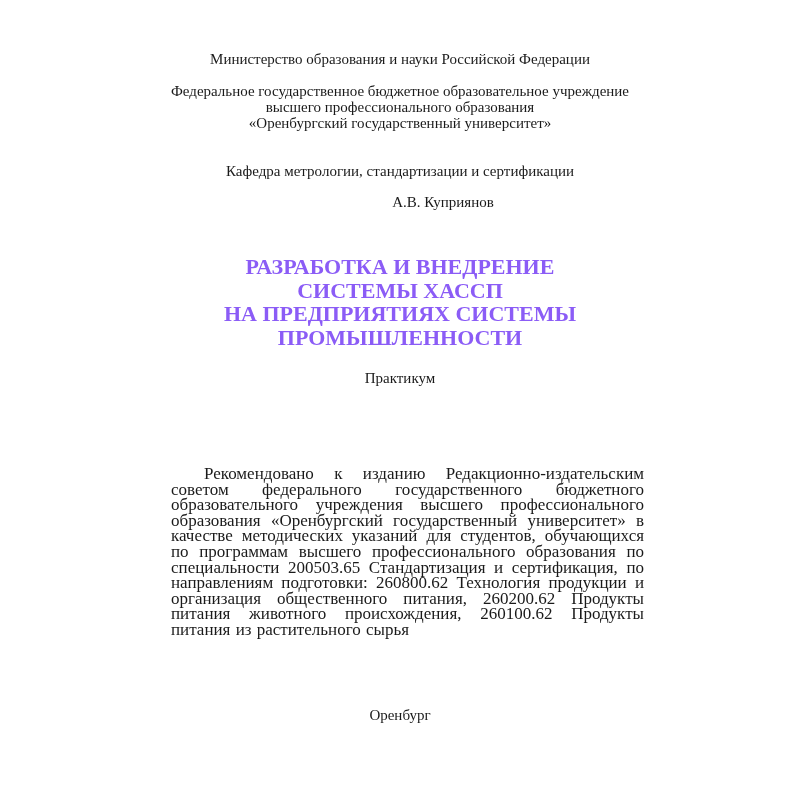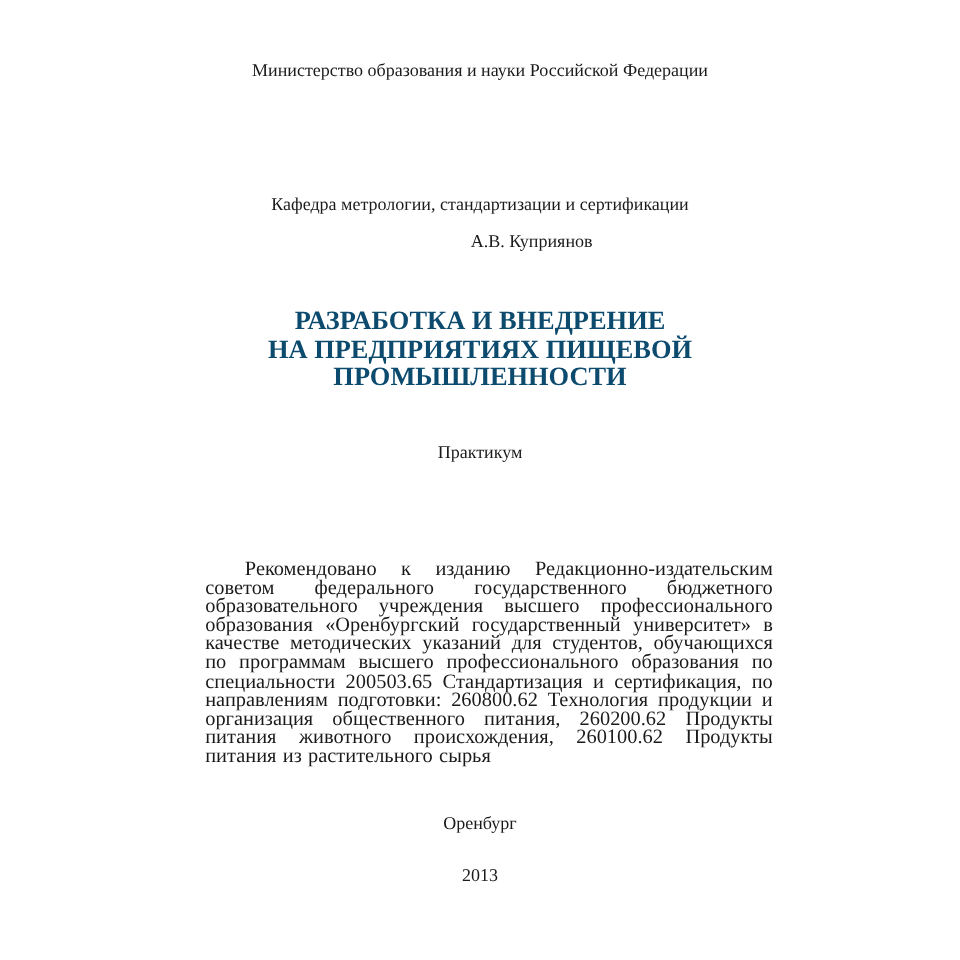--- a/index.html
+++ b/index.html
@@ -36,57 +36,62 @@
     .author { top: 194px; padding-left: 43px; }
     .title-block {
       position: absolute;
       left: 0;
       width: 800px;
       top: 255px;
       text-align: center;
       font-weight: bold;
       font-size: 22px;
       line-height: 23.5px;
-      color: #0c4a6e;
+      color: #8b5cf6;
     }
     .title-block div { white-space: nowrap; }
     .subtitle { top: 370px; }
     .recommendation {
       position: absolute;
       left: 171px;
       top: 466px;
       width: 473px;
       font-size: 17px;
       line-height: 15.6px;
       text-align: justify;
       text-indent: 33px;
       word-spacing: 1px;
     }
-    .city { top: 679px; }
+    .city { top: 707px; }
     .year { top: 722px; }
   </style>
 </head>
 <body>
 
 <div class="page">
 
   <div class="centered ministry">Министерство образования и науки Российской Федерации</div>
 
+  <div class="centered institution">
+    <div>Федеральное государственное бюджетное образовательное учреждение</div>
+    <div>высшего профессионального образования</div>
+    <div>«Оренбургский государственный университет»</div>
+  </div>
 
   <div class="centered department">Кафедра метрологии, стандартизации и сертификации</div>
 
   <div class="centered author">А.В. Куприянов</div>
 
   <div class="title-block">
     <div>РАЗРАБОТКА И ВНЕДРЕНИЕ</div>
-    <div>НА ПРЕДПРИЯТИЯХ ПИЩЕВОЙ</div>
+    <div>СИСТЕМЫ ХАССП</div>
+    <div>НА ПРЕДПРИЯТИЯХ СИСТЕМЫ</div>
     <div>ПРОМЫШЛЕННОСТИ</div>
   </div>
 
   <div class="centered subtitle">Практикум</div>
 
   <div class="recommendation">Рекомендовано к изданию Редакционно-издательским советом федерального государственного бюджетного образовательного учреждения высшего профессионального образования «Оренбургский государственный университет» в качестве методических указаний для студентов, обучающихся по программам высшего профессионального образования по специальности 200503.65 Стандартизация и сертификация, по направлениям подготовки: 260800.62 Технология продукции и организация общественного питания, 260200.62 Продукты питания животного происхождения, 260100.62 Продукты питания из растительного сырья</div>
 
   <div class="centered city">Оренбург</div>
 
-  <div class="centered year">2013</div>
 
 </div>
 
 </body></html>

